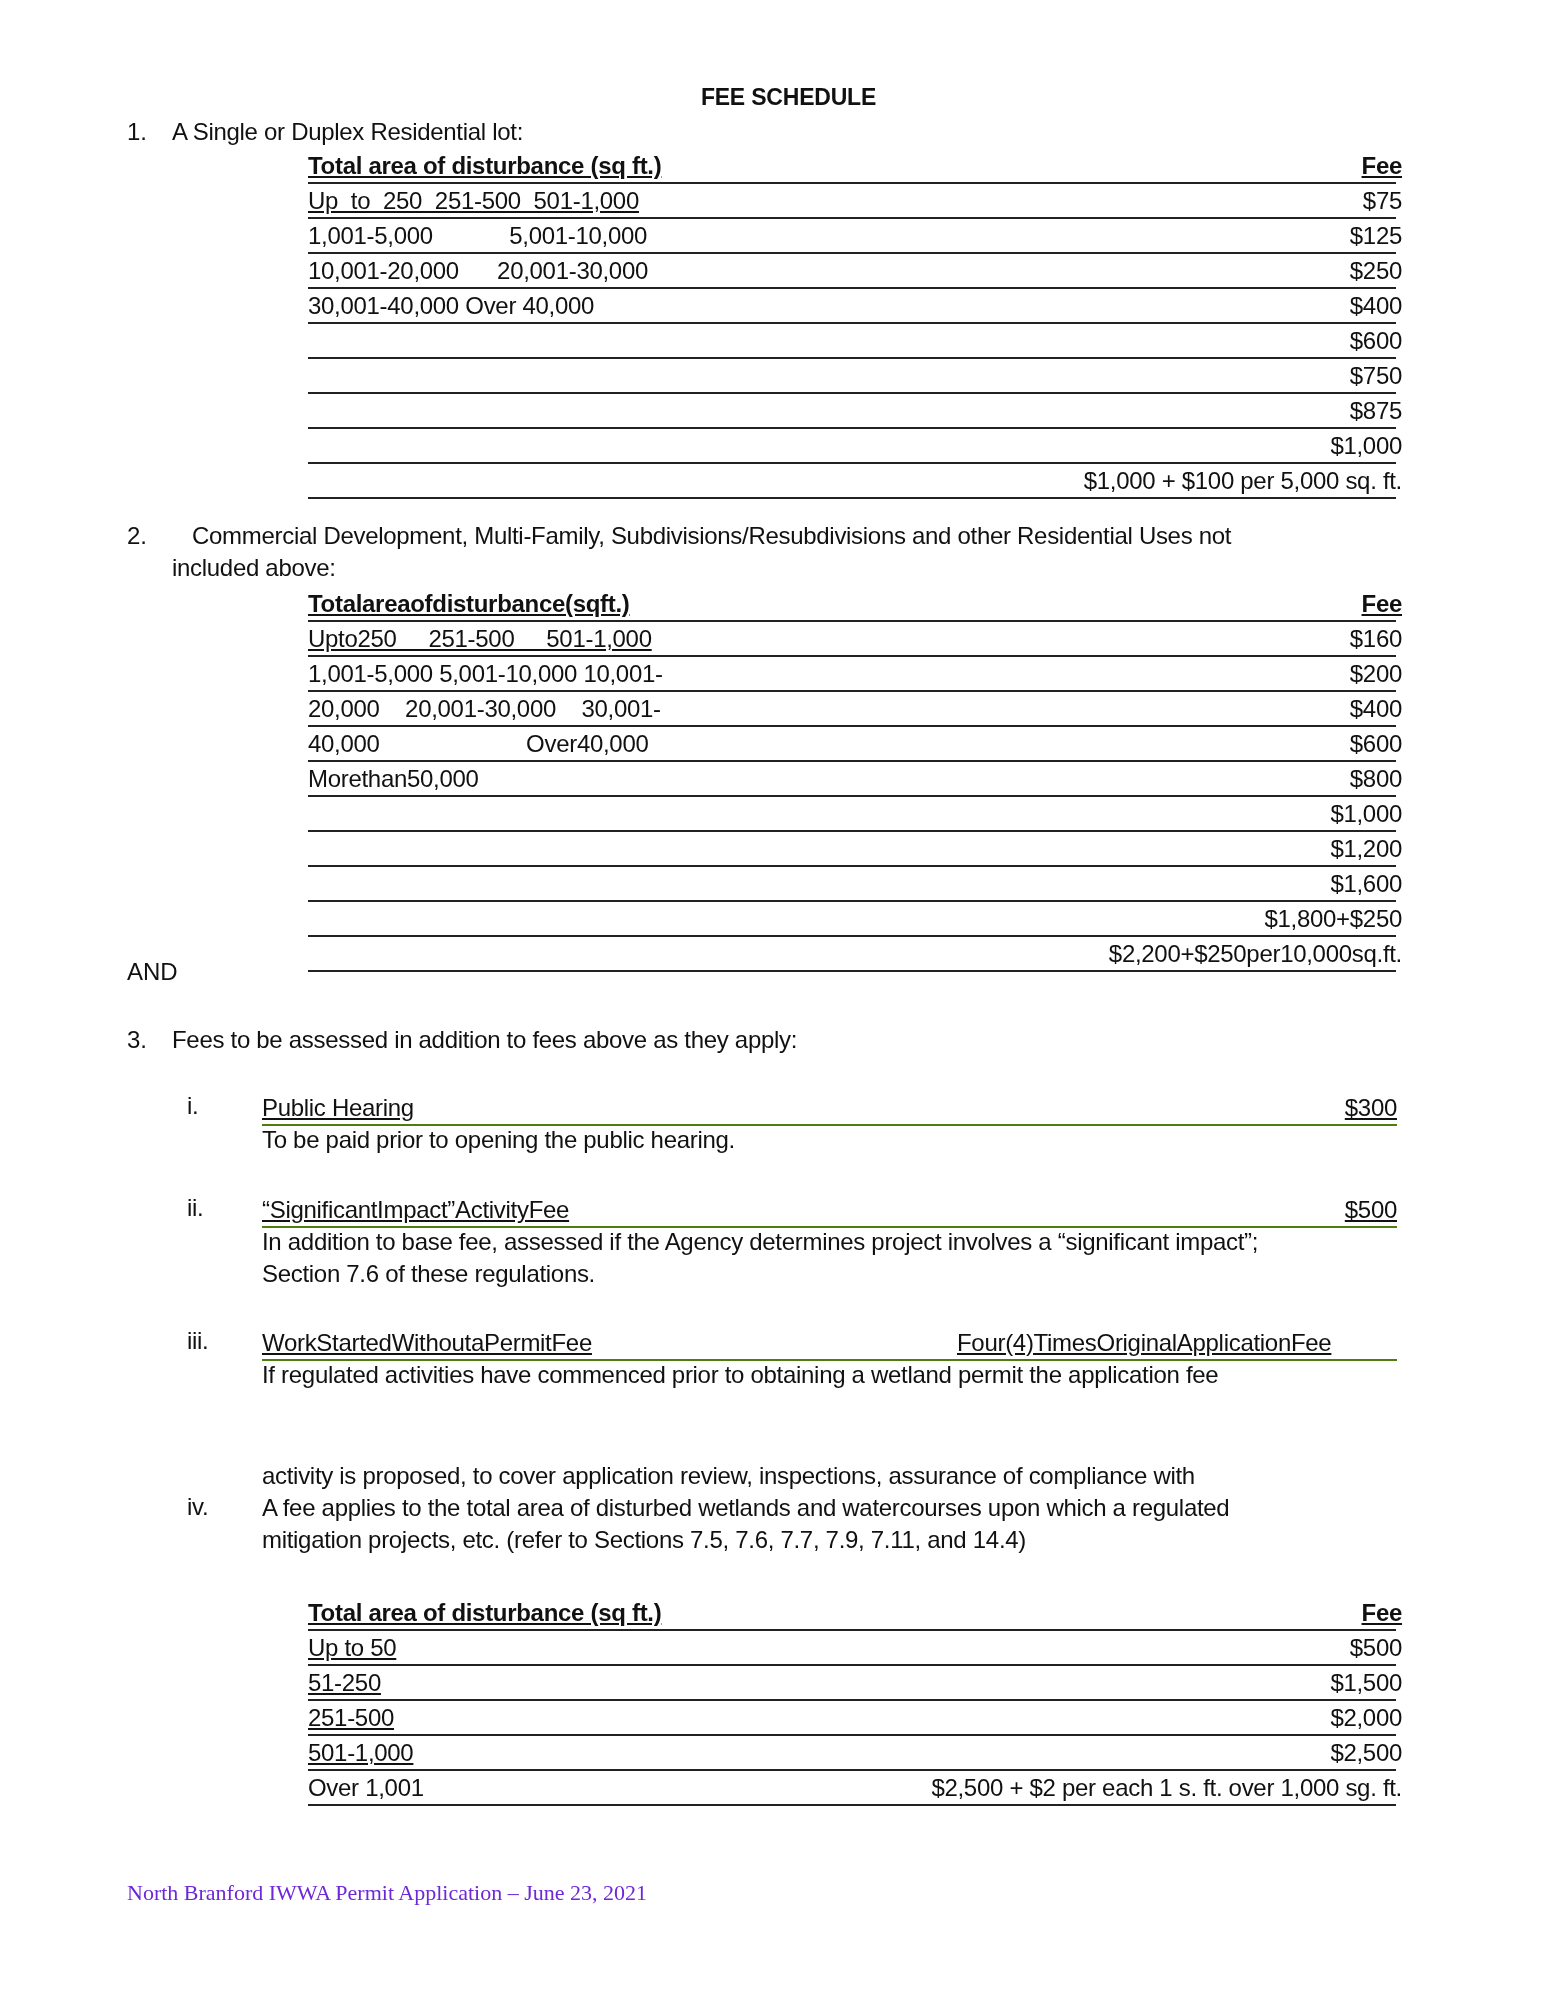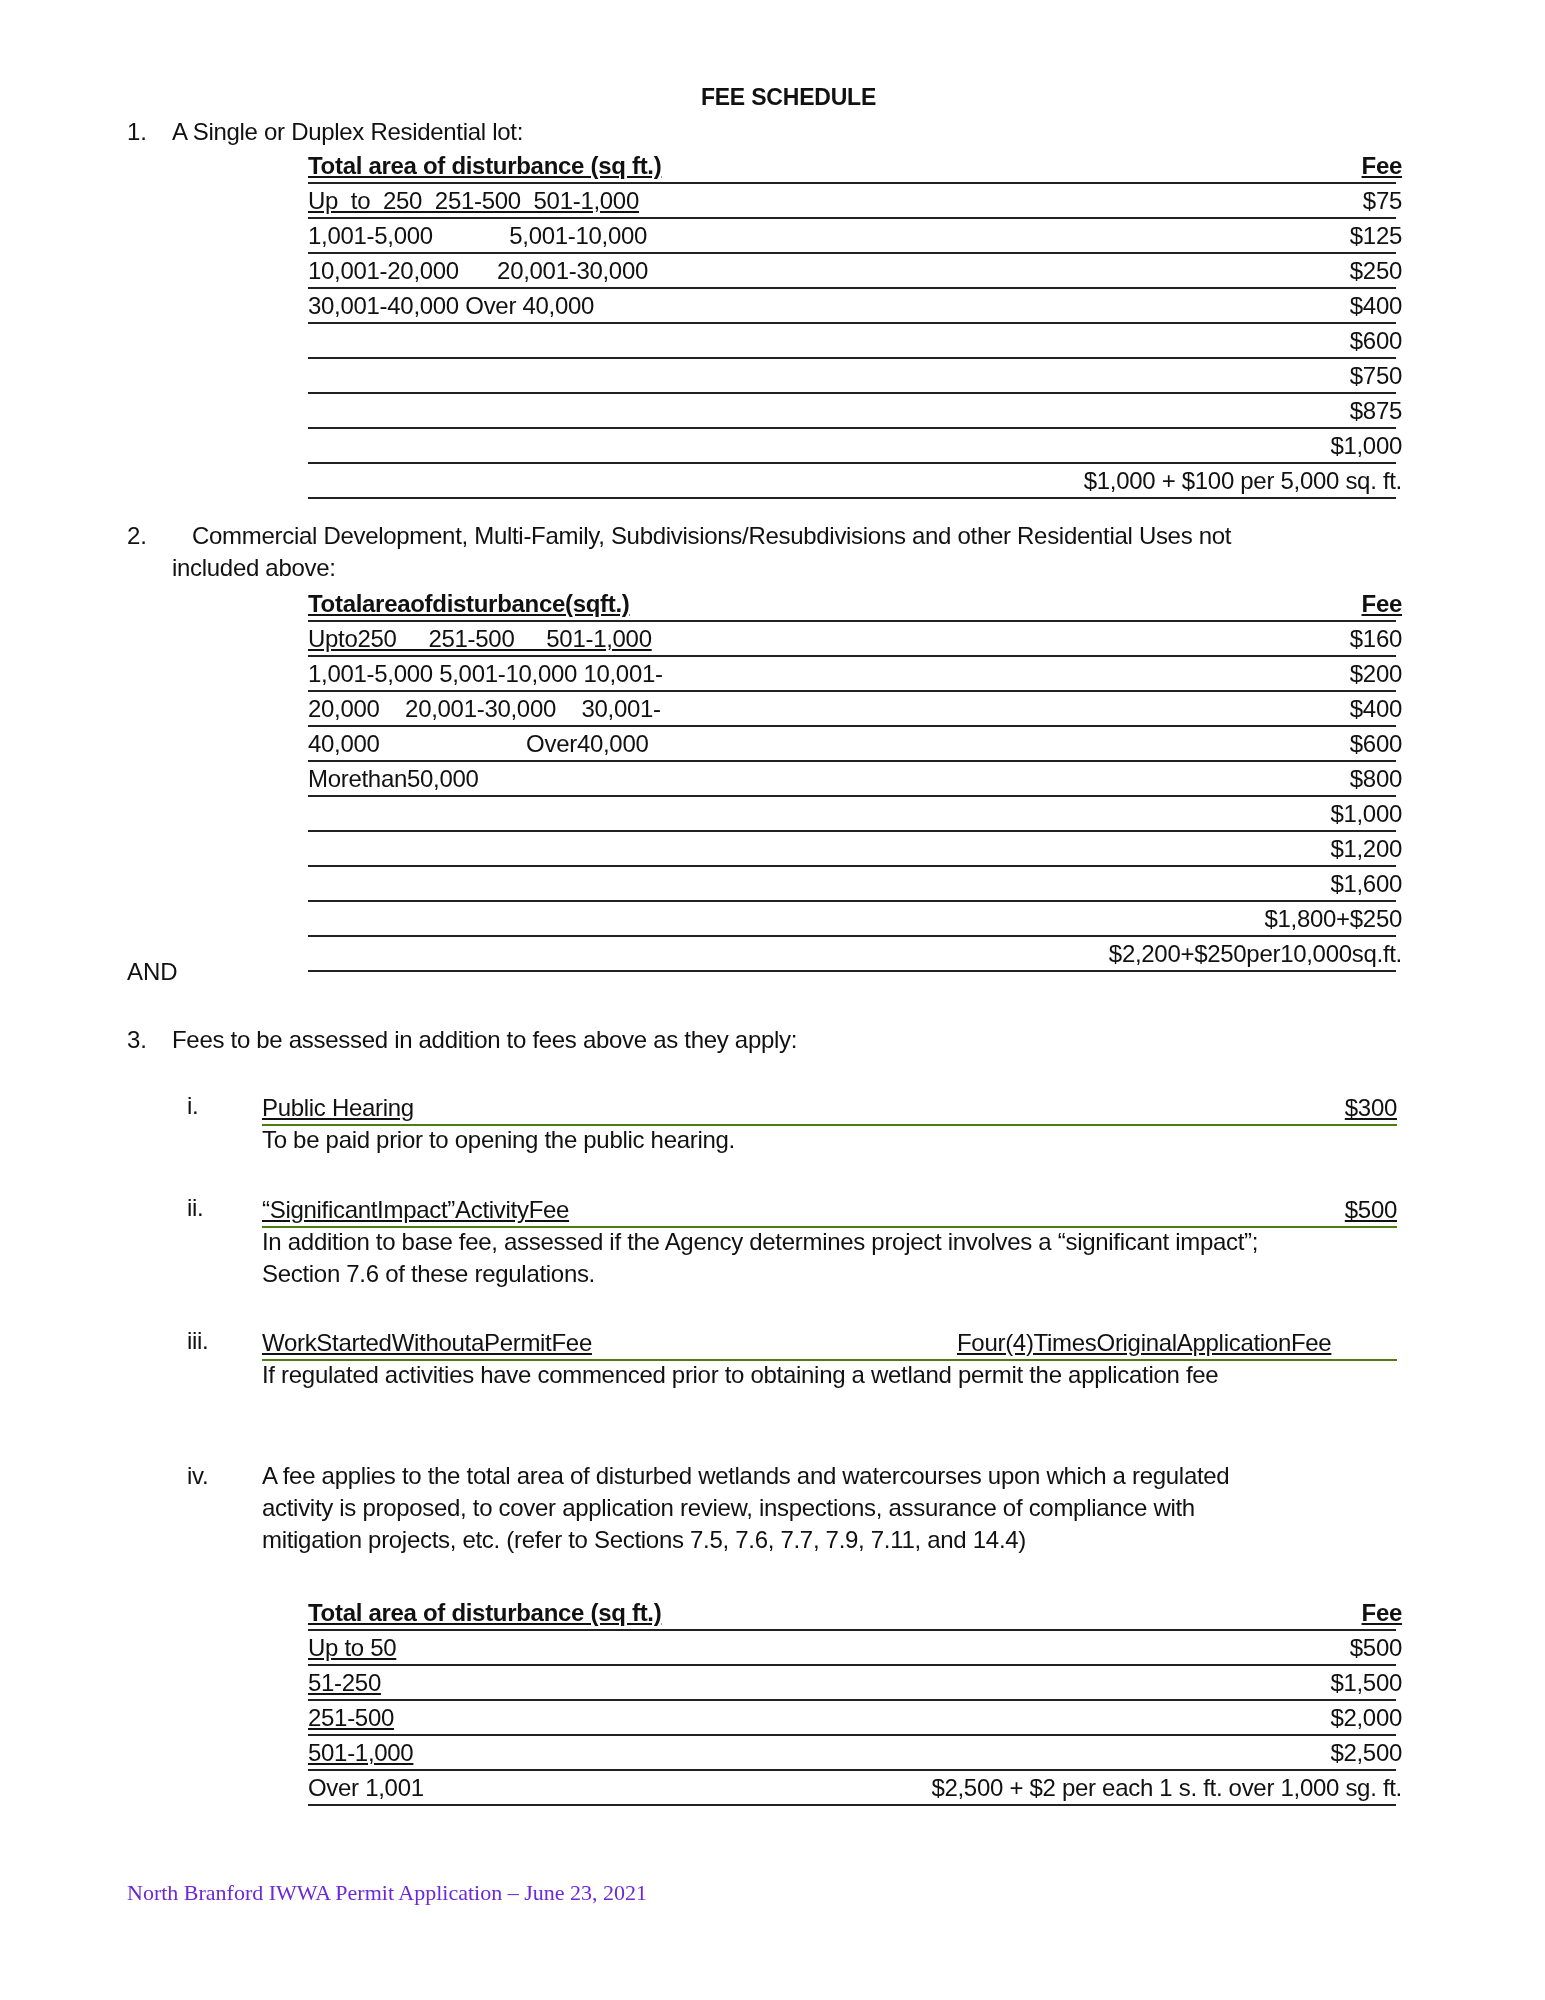--- a/index.html
+++ b/index.html
@@ -182,24 +182,24 @@
   <div class="sub-head">
     <span class="h-left">WorkStartedWithoutaPermitFee</span>
     <span class="h-mid">Four(4)TimesOriginalApplicationFee</span>
   </div>
   <div class="sub-desc" style="top:32px;">
     <div>If regulated activities have commenced prior to obtaining a wetland permit the application fee</div>
   </div>
 </div>
 
 <div class="sub-item" style="top:1460px; height:100px;">
-  <span class="sub-roman" style="line-height:32px;">iv.</span>
+  <span class="sub-roman" style="line-height:32px;margin-top:31px;">iv.</span>
   <div class="sub-desc" style="top:0;">
+    <div>activity is proposed, to cover application review, inspections, assurance of compliance with</div>
     <div>A fee applies to the total area of disturbed wetlands and watercourses upon which a regulated</div>
-    <div>activity is proposed, to cover application review, inspections, assurance of compliance with</div>
     <div>mitigation projects, etc. (refer to Sections 7.5, 7.6, 7.7, 7.9, 7.11, and 14.4)</div>
   </div>
 </div>
 
 <div class="fee-table" style="top:1596px;">
   <div class="fee-row header">
     <span class="left">Total area of disturbance (sq ft.)</span>
     <span class="right">Fee</span>
   </div>
   <div class="fee-row">

